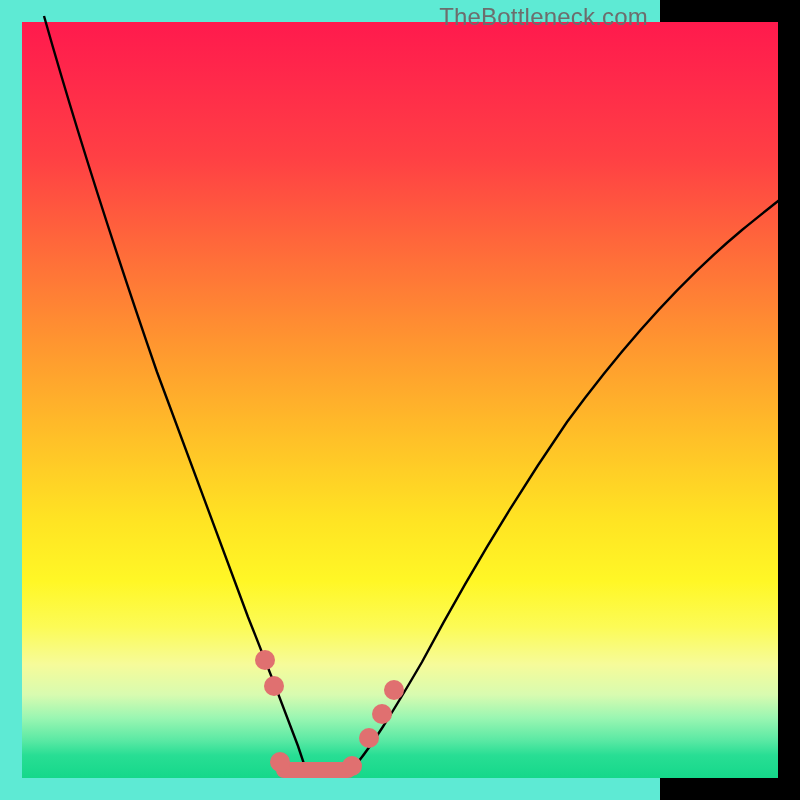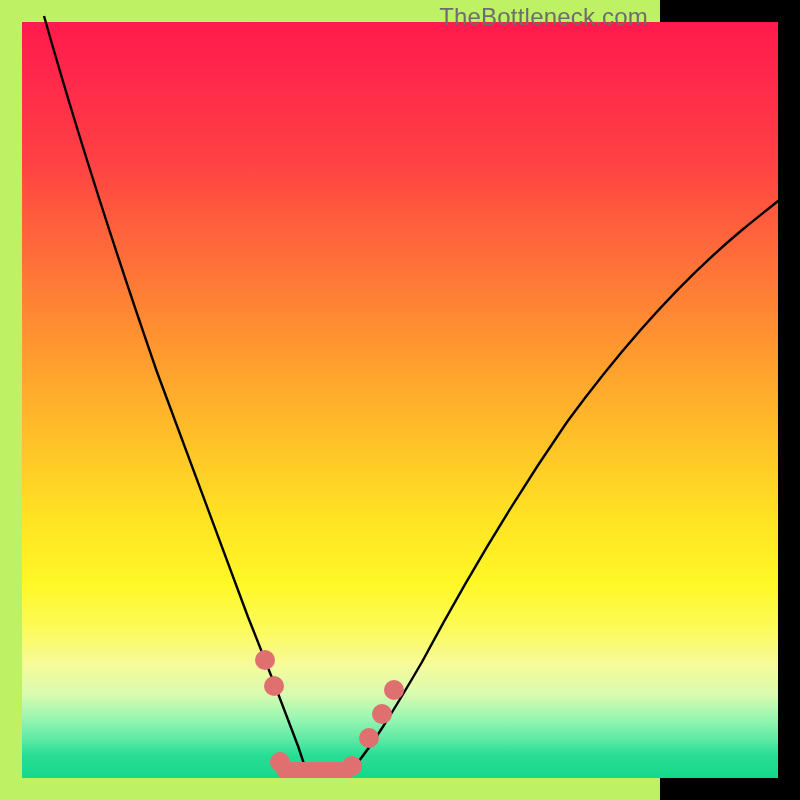--- a/index.html
+++ b/index.html
@@ -10,21 +10,21 @@
     background: #000;
     overflow: hidden;
     font-family: Arial, Helvetica, sans-serif;
   }
   .frame {
     position: absolute;
     left: 0;
     top: 0;
     width: 660px;
     height: 800px;
-    background: #bef264;
+    background: #5eead4;
   }
   .plot {
     position: absolute;
     left: 22px;
     top: 22px;
     width: 756px;
     height: 756px;
     background: linear-gradient(
       to bottom,
       #ff1a4d 0%,

